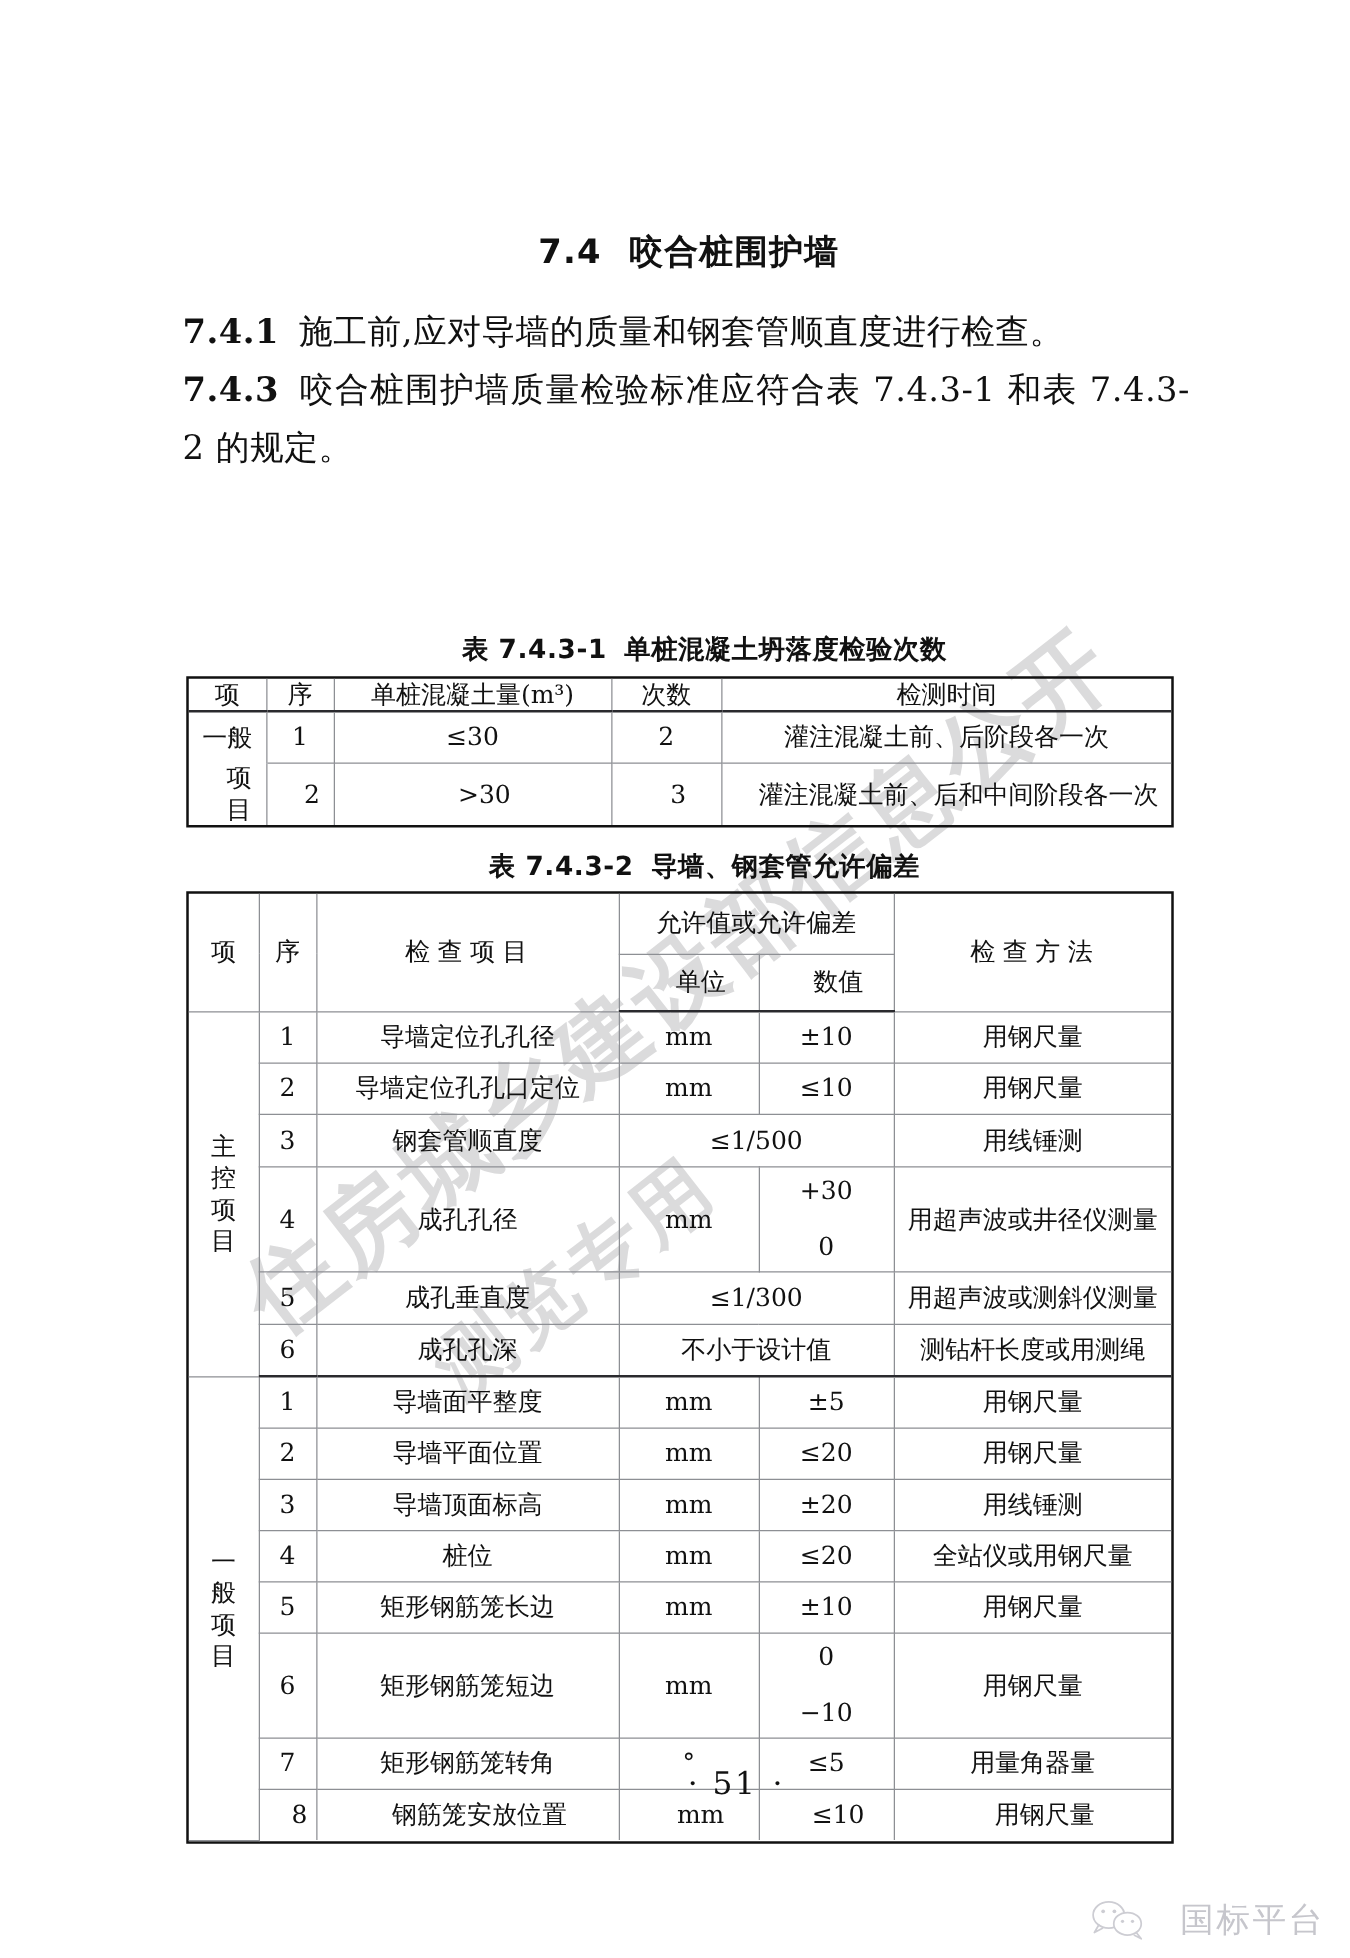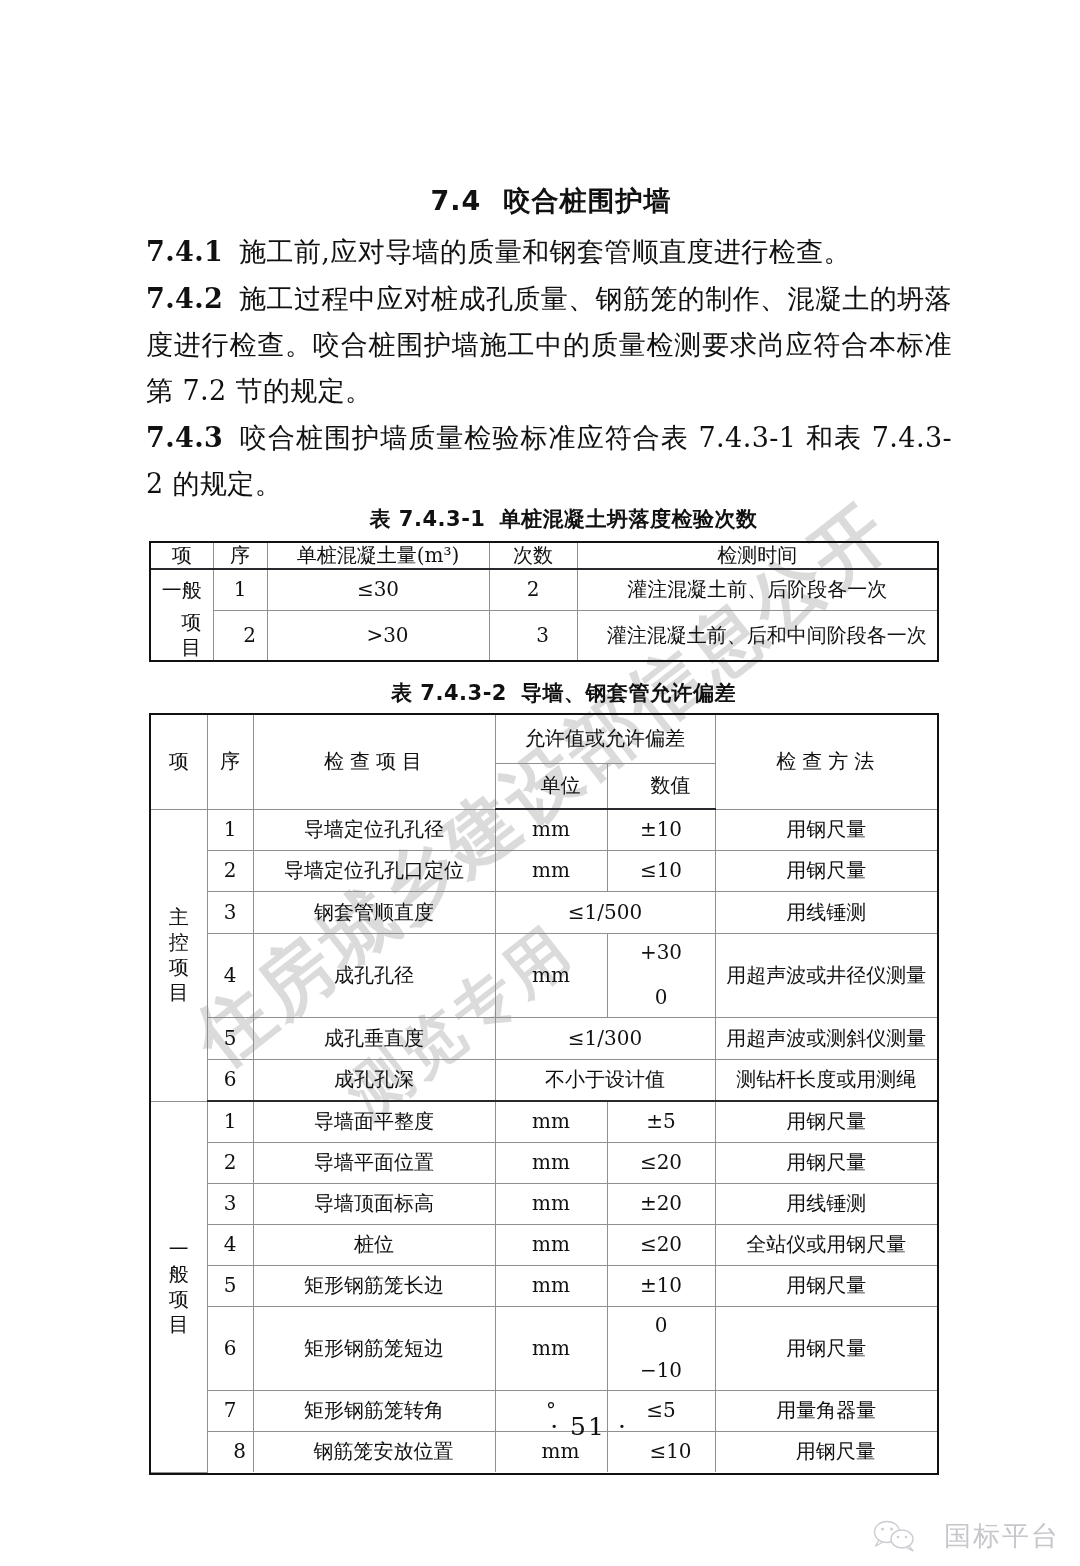--- a/index.html
+++ b/index.html
@@ -52,21 +52,21 @@
     font-family:"DejaVu Sans","Liberation Sans",sans-serif;
     font-weight:700;
     font-size:27px;
     letter-spacing:1px;
     z-index:10;
   }
   .sec-title .num{ margin-right:22px;margin-left:22px; }
 
   .body-block{
     position:absolute;
-    left:146px; top:229px; width:806px;
+    left:146px; top:243px; width:806px;
     z-index:10;
   }
   .para{
     font-size:27px;
     line-height:46px;
     text-align:justify;
     text-justify:inter-ideograph;
     margin:0 0 1px 0;
     letter-spacing:0.4px;
   }
@@ -172,21 +172,20 @@
     <div class="wm wm-a">住房城乡建设部信息公开</div>
     <div class="wm wm-b">测览专用</div>
   </div>
 
   <div class="sec-title">
     <span class="num">7.4</span><span>咬合桩围护墙</span>
   </div>
 
   <div class="body-block">
     <p class="para"><span class="idx">7.4.1</span><span>施工前,应对导墙的质量和钢套管顺直度进行检查。</span></p>
-    <p class="para"><span class="idx">7.4.2</span><span>施工过程中应对桩成孔质量、钢筋笼的制作、混凝土的坍落度进行检查。咬合桩围护墙施工中的质量检测要求尚应符合本标准第 7.2 节的规定。</span></p>
     <p class="para"><span class="idx">7.4.3</span><span>咬合桩围护墙质量检验标准应符合表 7.4.3-1 和表 7.4.3-2 的规定。</span></p>
   </div>
 
   <div class="tcap" id="cap1">
     <span class="cnum">表 7.4.3-1</span><span>单桩混凝土坍落度检验次数</span>
   </div>
 
   <div class="tblwrap" id="t1">
     <table class="tbl">
       <colgroup>

